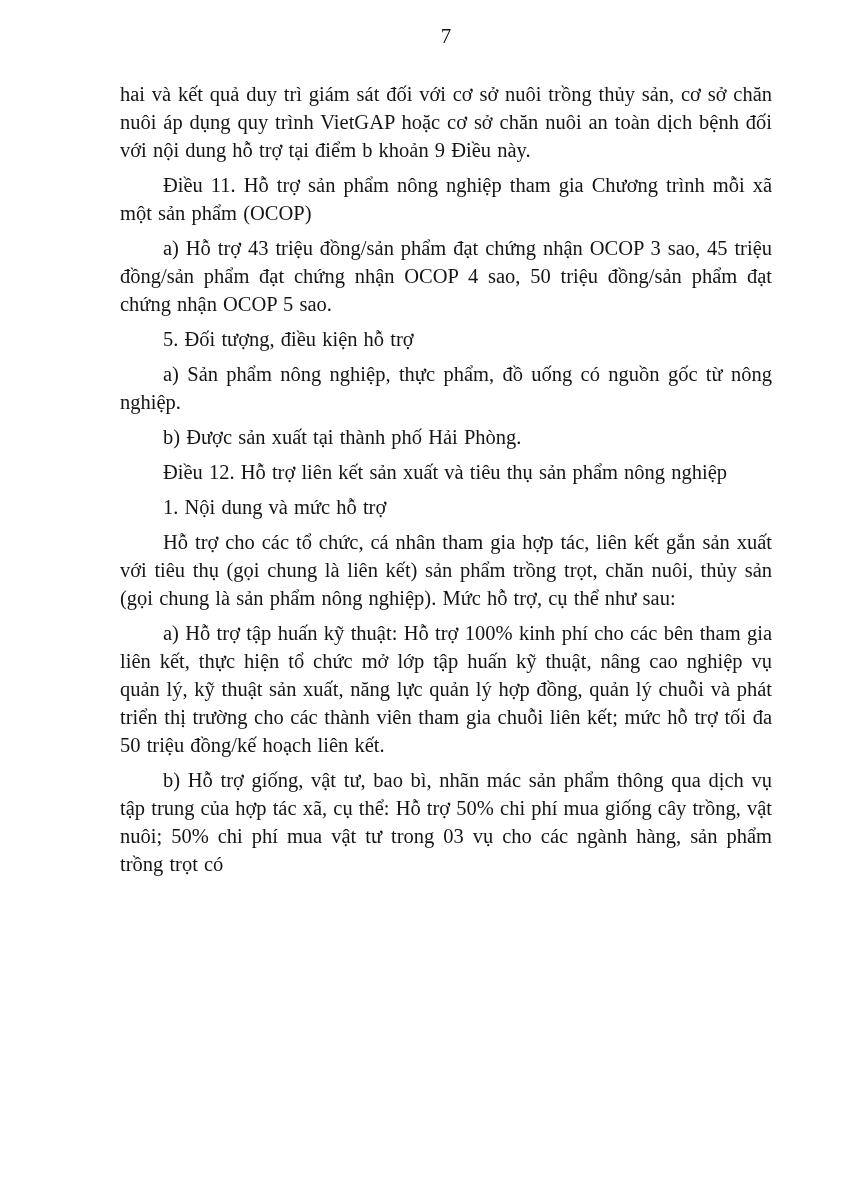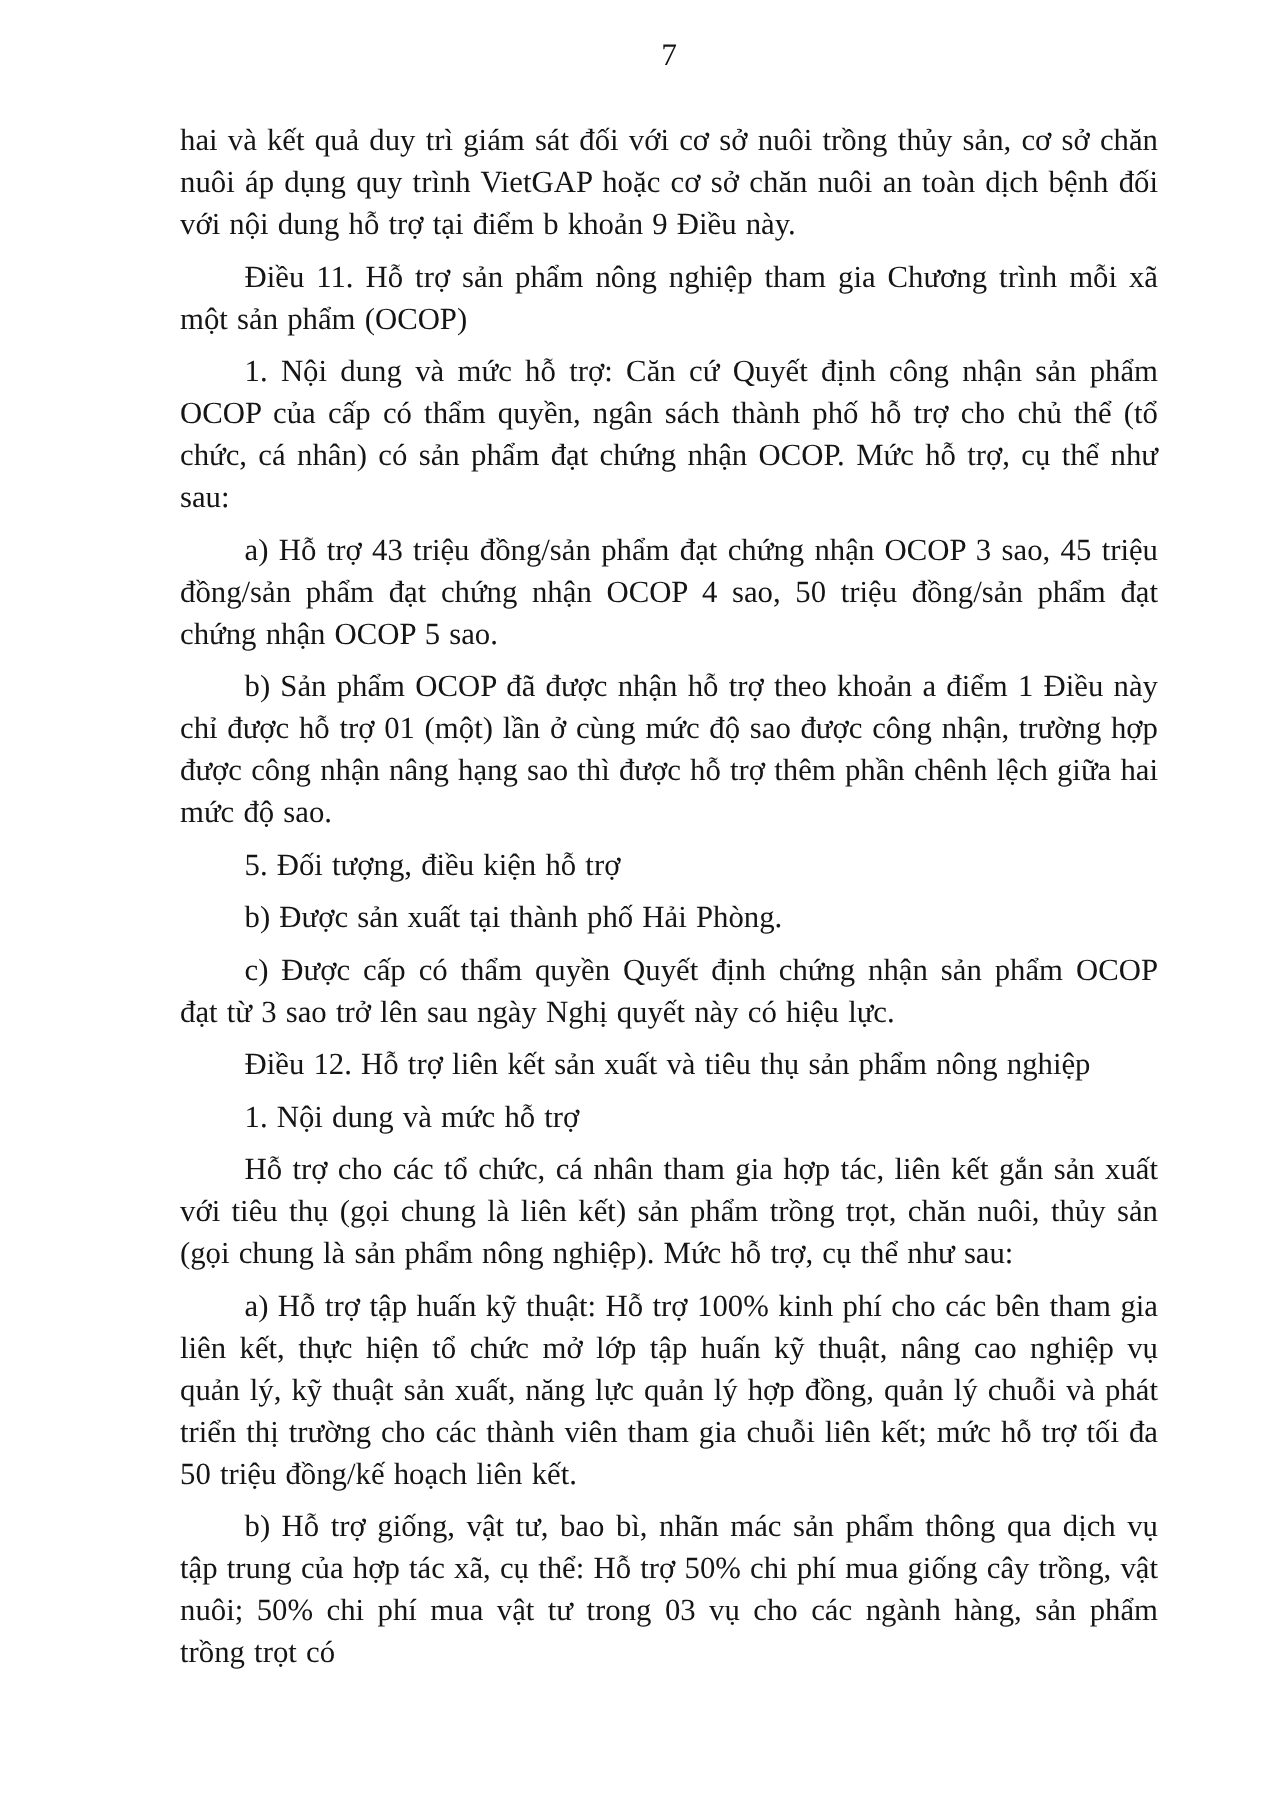--- a/index.html
+++ b/index.html
@@ -44,33 +44,31 @@
 <body>
 
 <div class="page">
   <div class="page-number">7</div>
 
   <div class="content">
     <p class="no-indent">hai và kết quả duy trì giám sát đối với cơ sở nuôi trồng thủy sản, cơ sở chăn nuôi áp dụng quy trình VietGAP hoặc cơ sở chăn nuôi an toàn dịch bệnh đối với nội dung hỗ trợ tại điểm b khoản 9 Điều này.</p>
 
     <p class="heading">Điều 11. Hỗ trợ sản phẩm nông nghiệp tham gia Chương trình mỗi xã một sản phẩm (OCOP)</p>
 
-    <p>1. Nội dung và mức hỗ trợ: Căn cứ Quyết định công nhận sản phẩm OCOP của cấp có thẩm quyền, ngân sách thành phố hỗ trợ cho chủ thể (tổ chức, cá nhân) có sản phẩm đạt chứng nhận OCOP. Mức hỗ trợ, cụ thể như sau:</p>
 
     <p>a) Hỗ trợ 43 triệu đồng/sản phẩm đạt chứng nhận OCOP 3 sao, 45 triệu đồng/sản phẩm đạt chứng nhận OCOP 4 sao, 50 triệu đồng/sản phẩm đạt chứng nhận OCOP 5 sao.</p>
 
-    <p>b) Sản phẩm OCOP đã được nhận hỗ trợ theo khoản a điểm 1 Điều này chỉ được hỗ trợ 01 (một) lần ở cùng mức độ sao được công nhận, trường hợp được công nhận nâng hạng sao thì được hỗ trợ thêm phần chênh lệch giữa hai mức độ sao.</p>
 
     <p>5. Đối tượng, điều kiện hỗ trợ</p>
 
 
+    <p>a) Sản phẩm nông nghiệp, thực phẩm, đồ uống có nguồn gốc từ nông nghiệp.</p>
 
     <p>b) Được sản xuất tại thành phố Hải Phòng.</p>
 
-    <p>c) Được cấp có thẩm quyền Quyết định chứng nhận sản phẩm OCOP đạt từ 3 sao trở lên sau ngày Nghị quyết này có hiệu lực.</p>
 
     <p class="heading">Điều 12. Hỗ trợ liên kết sản xuất và tiêu thụ sản phẩm nông nghiệp</p>
 
     <p>1. Nội dung và mức hỗ trợ</p>
 
     <p>Hỗ trợ cho các tổ chức, cá nhân tham gia hợp tác, liên kết gắn sản xuất với tiêu thụ (gọi chung là liên kết) sản phẩm trồng trọt, chăn nuôi, thủy sản (gọi chung là sản phẩm nông nghiệp). Mức hỗ trợ, cụ thể như sau:</p>
 
     <p>a) Hỗ trợ tập huấn kỹ thuật: Hỗ trợ 100% kinh phí cho các bên tham gia liên kết, thực hiện tổ chức mở lớp tập huấn kỹ thuật, nâng cao nghiệp vụ quản lý, kỹ thuật sản xuất, năng lực quản lý hợp đồng, quản lý chuỗi và phát triển thị trường cho các thành viên tham gia chuỗi liên kết; mức hỗ trợ tối đa 50 triệu đồng/kế hoạch liên kết.</p>
 
     <p>b) Hỗ trợ giống, vật tư, bao bì, nhãn mác sản phẩm thông qua dịch vụ tập trung của hợp tác xã, cụ thể: Hỗ trợ 50% chi phí mua giống cây trồng, vật nuôi; 50% chi phí mua vật tư trong 03 vụ cho các ngành hàng, sản phẩm trồng trọt có</p>

